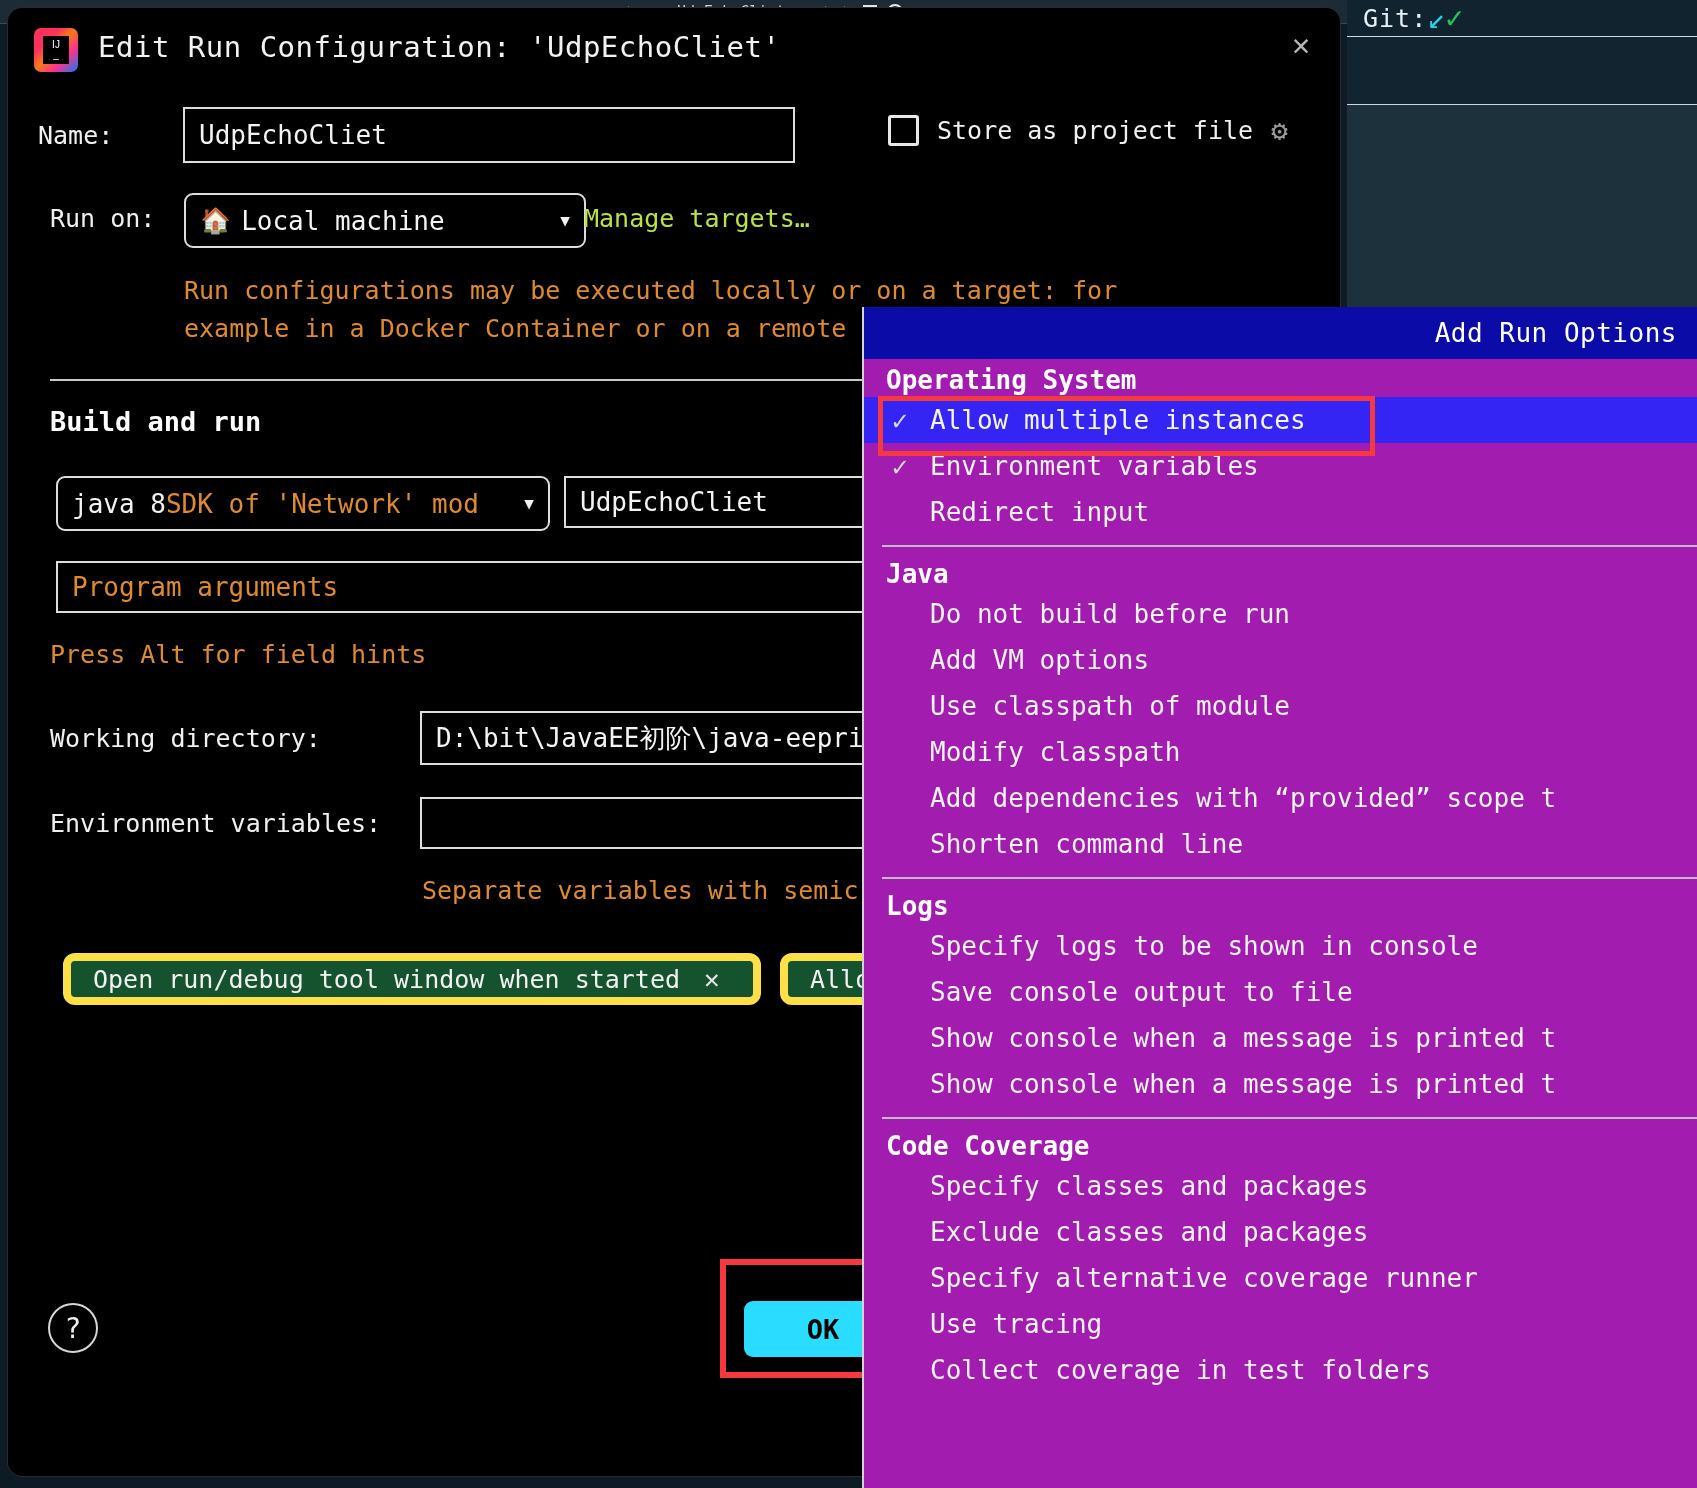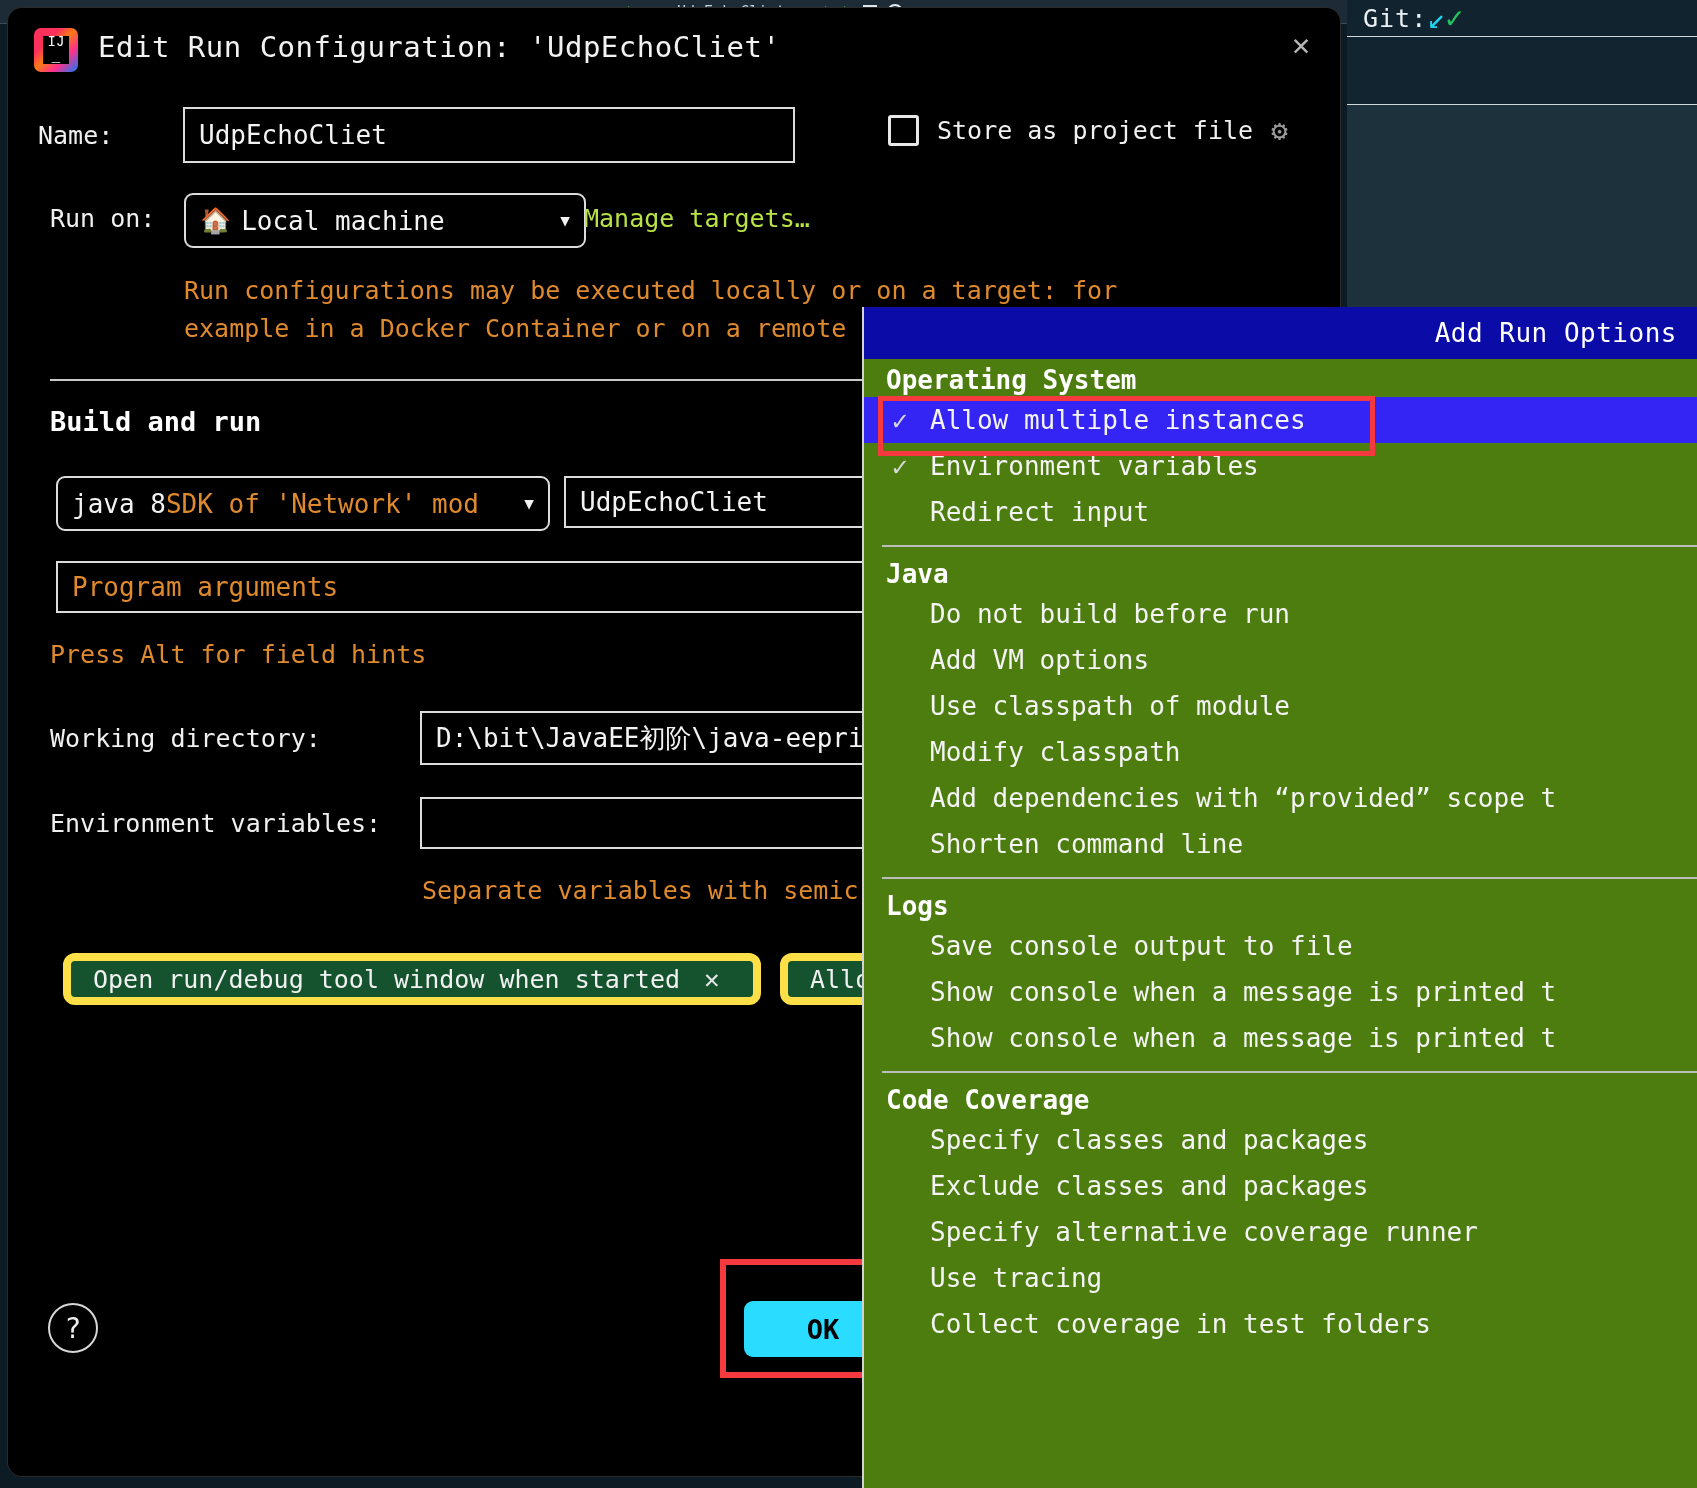--- a/index.html
+++ b/index.html
@@ -64,22 +64,22 @@
   }
   .ij-logo {
     position: absolute; left: 26px; top: 20px; width: 44px; height: 44px;
     border-radius: 7px; overflow: hidden;
     background:
       linear-gradient(135deg, #fe315d 0%, #fe315d 30%, #f97a12 48%, #ff318c 70%, #087cfa 100%);
     display: flex; align-items: center; justify-content: center;
   }
   .ij-logo-inner {
     width: 26px; height: 28px; background: #000;
-    color: #fff; font-size: 14px; line-height: 1.05;
-    font-family: Liberation Mono, monospace;
+    color: #fff; font-size: 10px; line-height: 1.05;
+    font-family: Liberation Sans, sans-serif;
     display: flex; flex-direction: column; align-items: center; justify-content: center;
   }
   .dlg-title {
     position: absolute; left: 90px; top: 22px;
     color: #f2f2f2; font-size: 29px; letter-spacing: 0.5px; white-space: nowrap;
   }
   .dlg-close {
     position: absolute; right: 30px; top: 22px;
     color: #b6b6b6; font-size: 30px; line-height: 1; cursor: pointer;
   }
@@ -163,21 +163,21 @@
     color: #040404; font-size: 27px; font-weight: bold;
   }
   .ok-highlight {
     position: absolute; left: 720px; top: 1259px; width: 172px; height: 119px;
     border: 6px solid #f6383f; background: transparent;
   }
 
   
   .menu {
     position: absolute; left: 862px; top: 307px; width: 835px; height: 1181px;
-    background: #4d7c0f; border-left: 2px solid #d2d2d2; overflow: hidden;
+    background: #a21caf; border-left: 2px solid #d2d2d2; overflow: hidden;
   }
   .menu-header {
     height: 52px; background: #0b0ba8; display: flex; align-items: center;
     justify-content: flex-end; padding-right: 20px;
   }
   .menu-header-title { color: #fff; font-size: 26px; letter-spacing: 0.5px; }
   .menu-group-title {
     color: #ffffff; font-size: 26px; font-weight: bold;
     padding: 6px 0 2px 22px; white-space: nowrap;
   }
@@ -328,20 +328,24 @@
           <span>Add dependencies with “provided” scope t</span>
         </div>
         <div class="menu-item">
           <span class="chk empty">✓</span>
           <span>Shorten command line</span>
         </div>
         <div class="menu-sep"></div>
         <div class="menu-group-title">Logs</div>
         <div class="menu-item">
           <span class="chk empty">✓</span>
+          <span>Specify logs to be shown in console</span>
+        </div>
+        <div class="menu-item">
+          <span class="chk empty">✓</span>
           <span>Save console output to file</span>
         </div>
         <div class="menu-item">
           <span class="chk empty">✓</span>
           <span>Show console when a message is printed t</span>
         </div>
         <div class="menu-item">
           <span class="chk empty">✓</span>
           <span>Show console when a message is printed t</span>
         </div>

